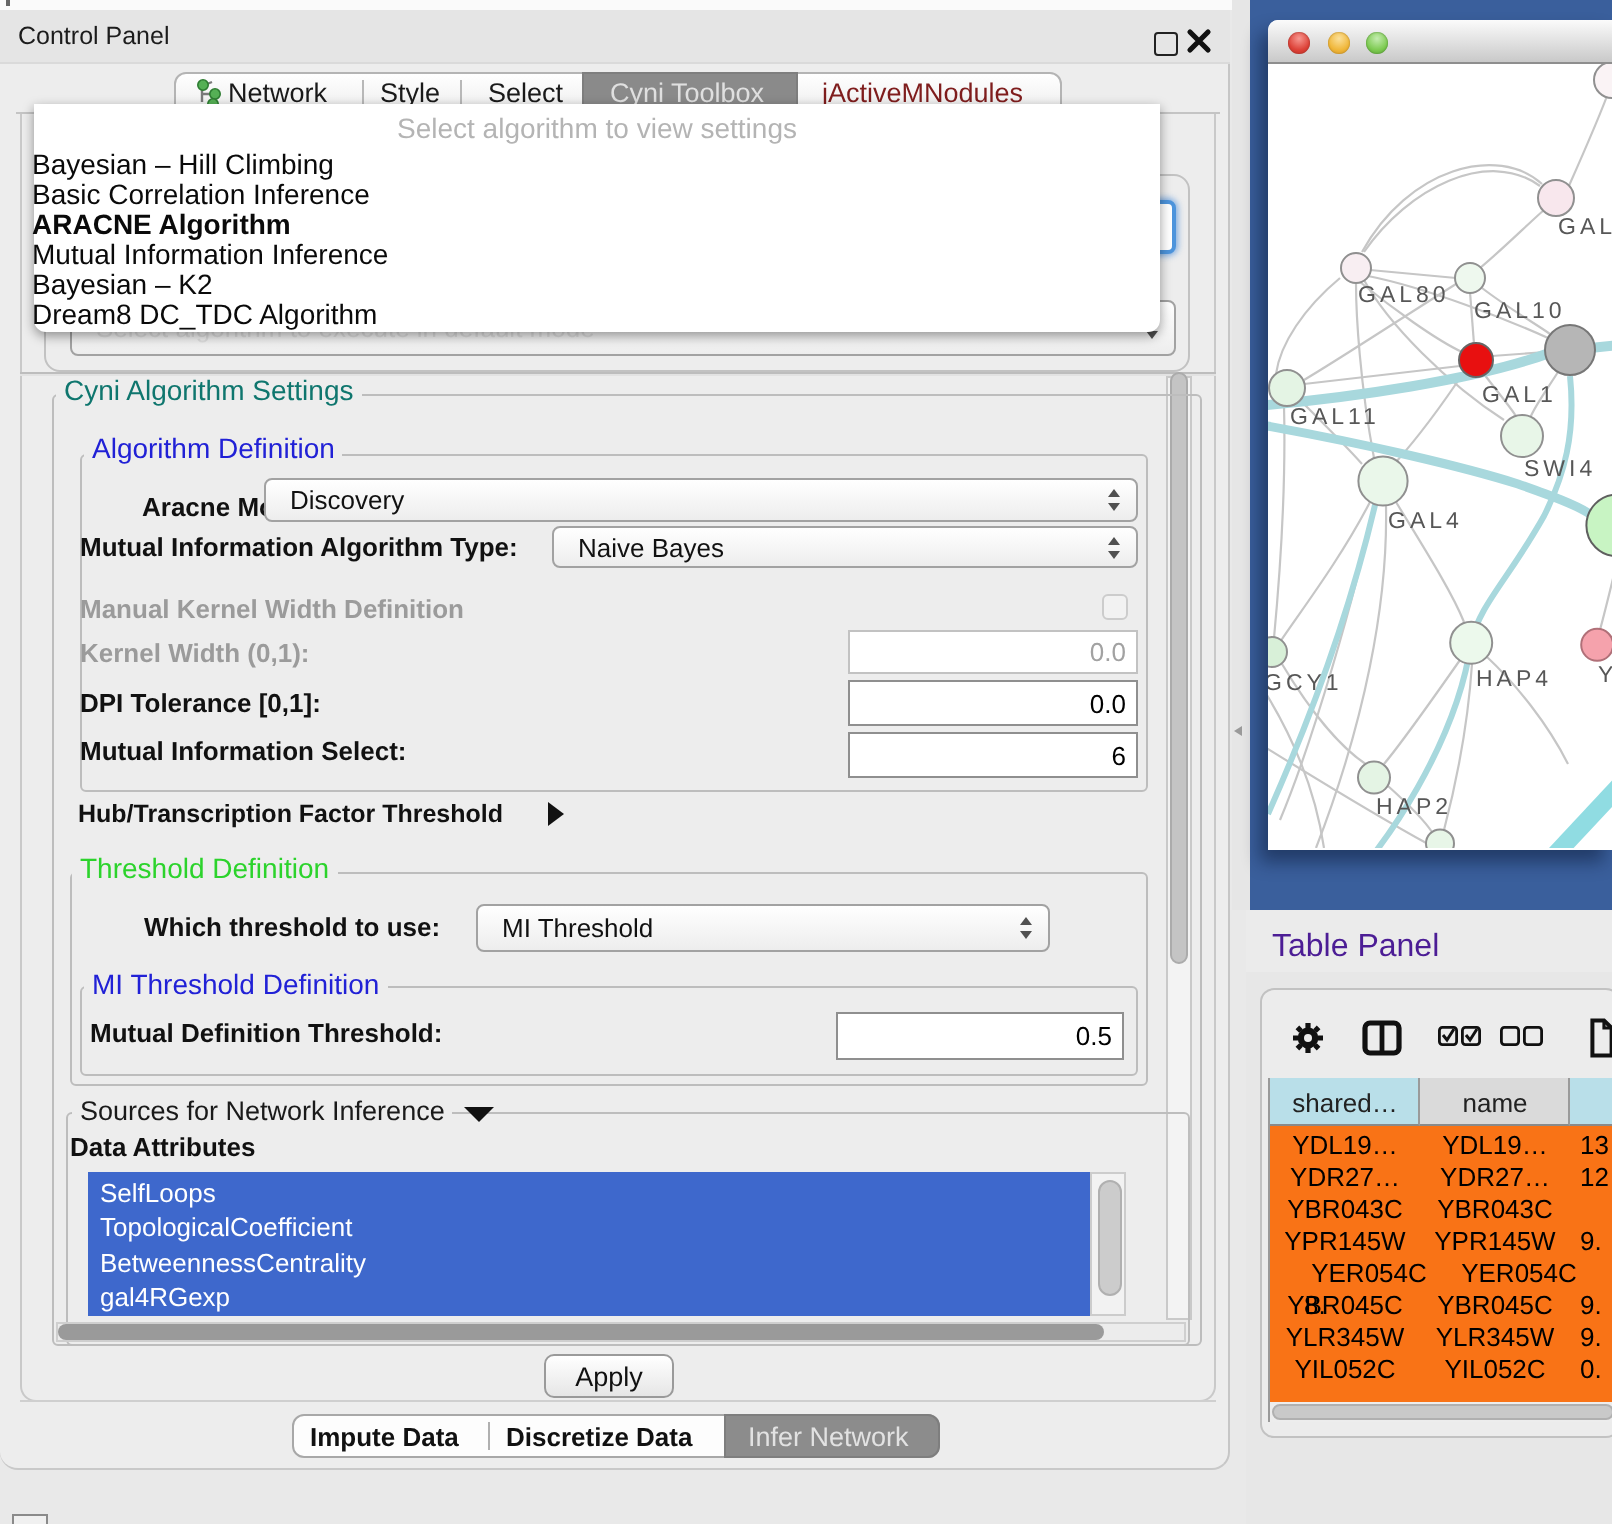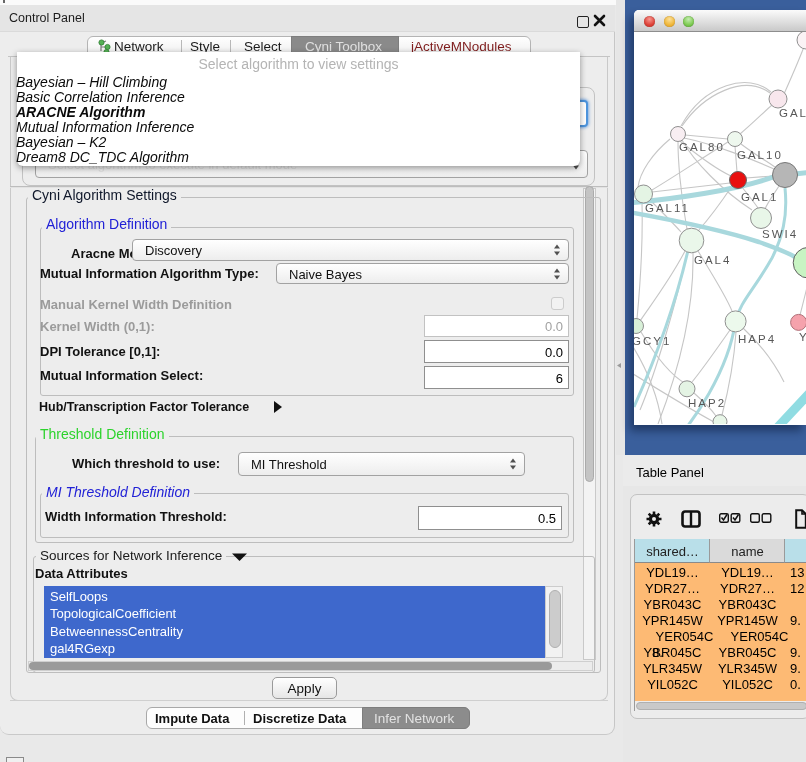--- a/index.html
+++ b/index.html
@@ -67,21 +67,21 @@
   <span class="car carl"></span>
 </div>
 
 <div class="abs" style="left:10px;top:186px;width:598px;height:1px;background:#bdbdbd;"></div>
 <div class="abs" style="left:10px;top:187px;width:598px;height:1px;background:#e2e2e2;"></div>
 
 <div class="abs" style="left:583px;top:188px;width:13px;height:472px;background:#f3f3f3;border:1px solid #c9c9c9;box-sizing:border-box;"></div>
 <div class="abs" style="left:585px;top:186px;width:9px;height:296px;background:#c4c4c4;border:1px solid #ababab;border-radius:5px;box-sizing:border-box;"></div>
 
 <div class="grp" style="left:26px;top:197px;width:573px;height:474px;"></div>
-<div class="gt" style="left:28px;top:189px;color:#0f172a;text-align:center;">Cyni Algorithm Settings</div>
+<div class="gt" style="left:28px;top:189px;color:#0f766e;text-align:center;">Cyni Algorithm Settings</div>
 
 <div class="grp" style="left:40px;top:227px;width:532px;height:167px;"></div>
 <div class="gt" style="left:42px;top:218px;color:#2121d6;">Algorithm Definition</div>
 
 <div class="lbl abs" style="left:40px;top:247px;padding-left:31px;">Aracne Mode:</div>
 <div class="combo" style="left:132px;top:239px;width:437px;height:22px;">
   <span class="tx">Discovery</span>
     <span class="car"></span>
 </div>
 <div class="lbl abs" style="left:40px;top:267px;text-align:right;">Mutual Information Algorithm Type:</div>
@@ -97,35 +97,35 @@
   </div>
 <div class="lbl abs" style="left:40px;top:345px;">DPI Tolerance [0,1]:</div>
 <div class="field" style="left:424px;top:340px;width:145px;height:23px;">
     <span>0.0</span>
   </div>
 <div class="lbl abs" style="left:40px;top:369px;">Mutual Information Select:</div>
 <div class="field" style="left:424px;top:366px;width:145px;height:23px;">
     <span>6</span>
   </div>
 
-<div class="lbl abs" style="left:39px;top:400px;font-size:12.5px;">Hub/Transcription Factor Tolerance</div>
+<div class="lbl abs" style="left:39px;top:400px;font-size:12.5px;">Hub/Transcription Factor Threshold</div>
 <svg class="abs" style="left:272px;top:400px;" width="12" height="14" viewBox="0 0 12 14">
     <path d="M2 1 L10 7 L2 13 Z" fill="#111"></path>
   </svg>
 
 <div class="grp" style="left:35px;top:436px;width:537px;height:105px;"></div>
 <div class="gt" style="left:36px;top:428px;color:#2cd32c;">Threshold Definition</div>
 <div class="lbl abs" style="left:72px;top:457px;">Which threshold to use:</div>
 <div class="combo" style="left:238px;top:452px;width:287px;height:24px;">
   <span class="tx">MI Threshold</span>
     <span class="car"></span>
 </div>
 <div class="grp" style="left:40px;top:493px;width:527px;height:43px;"></div>
-<div class="gt" style="left:42px;top:486px;color:#2121d6;font-style:italic;">MI Threshold Definition</div>
-<div class="lbl abs" style="left:45px;top:510px;">Width Information Threshold:</div>
+<div class="gt" style="left:42px;top:486px;color:#2121d6;">MI Threshold Definition</div>
+<div class="lbl abs" style="left:45px;top:510px;">Mutual Definition Threshold:</div>
 <div class="field" style="left:418px;top:506px;width:144px;height:24px;">
     <span>0.5</span>
   </div>
 
 <div class="grp" style="left:33px;top:556px;width:560px;height:115px;"></div>
 <div class="gt" style="left:36px;top:549px;color:#1a1a1a;font-size:13.5px;">Sources for Network Inference</div>
 <svg class="abs" style="left:231px;top:552px;" width="17" height="10" viewBox="0 0 17 10">
     <path d="M1 1.5 L16 1.5 L8.5 9 Z" fill="#111"></path>
   </svg>
 <div class="lbl abs" style="left:35px;top:567px;">Data Attributes</div>
@@ -230,21 +230,21 @@
     <text x="60" y="232">GAL4</text>
     <text x="-2" y="313">GCY1</text>
     <text x="104" y="311">HAP4</text>
     <text x="165" y="309">Y</text>
     <text x="54" y="375">HAP2</text>
   </g>
 </svg>
 </div>
 
 <div class="abs" style="left:623px;top:455px;width:183px;height:31px;background:#ebebeb;"></div>
-<div class="abs" style="left:636px;top:465px;font-size:13px;color:#000000;">Table Panel</div>
+<div class="abs" style="left:636px;top:465px;font-size:16px;color:#4c1d95;">Table Panel</div>
 <div class="abs" style="left:623px;top:486px;width:183px;height:276px;background:#e7e7e7;"></div>
 
 <div class="abs" style="left:630px;top:494px;width:180px;height:225px;background:#ececec;border:1px solid #c2c2c2;border-radius:7px;box-sizing:border-box;"></div>
 
 <svg class="abs" style="left:645px;top:510px;" width="18" height="18" viewBox="0 0 18 18">
   <g fill="#111">
       <circle cx="9" cy="9" r="5.2"></circle>
   <g stroke="#111" stroke-width="2.6">
     <path d="M9 1.5 V4 M9 14 V16.5 M1.5 9 H4 M14 9 H16.5 M3.7 3.7 L5.5 5.5 M12.5 12.5 L14.3 14.3 M14.3 3.7 L12.5 5.5 M5.5 12.5 L3.7 14.3"></path>
   </g>
@@ -263,21 +263,21 @@
 </svg>
 <svg class="abs" style="left:749.5px;top:513px;" width="23" height="11" viewBox="0 0 23 11">
   <rect x="0.7" y="0.7" width="8.6" height="8.6" rx="1.5" fill="none" stroke="#111" stroke-width="1.4"></rect>
   <rect x="12.2" y="0.7" width="8.6" height="8.6" rx="1.5" fill="none" stroke="#111" stroke-width="1.4"></rect>
 </svg>
 <svg class="abs" style="left:794.5px;top:509px;" width="12" height="20" viewBox="0 0 12 20">
   <path d="M1.2 1.2 H7 L10.8 5 V18.8 H1.2 Z" fill="none" stroke="#111" stroke-width="2"></path>
   <path d="M7 1.2 V5 H10.8" fill="none" stroke="#111" stroke-width="1.6"></path>
 </svg>
 
-<div class="abs" style="left:634px;top:539px;width:172px;height:172px;background:#fdba74;border-left:1px solid #9a9a9a;box-sizing:border-box;overflow:hidden;">
+<div class="abs" style="left:634px;top:539px;width:172px;height:172px;background:#f97316;border-left:1px solid #9a9a9a;box-sizing:border-box;overflow:hidden;">
   <div class="abs" style="left:0;top:0;width:75px;height:24px;background:#b9dfe9;border-bottom:1px solid #8a8a8a;border-right:1px solid #9a9a9a;box-sizing:border-box;"></div>
   <div class="abs" style="left:75px;top:0;width:75px;height:24px;background:#dadada;border-bottom:1px solid #8a8a8a;border-right:1px solid #9a9a9a;box-sizing:border-box;"></div>
   <div class="abs" style="left:150px;top:0;width:22px;height:24px;background:#b9dfe9;border-bottom:1px solid #8a8a8a;box-sizing:border-box;"></div>
   <div class="abs" style="left:0;top:5px;width:75px;text-align:center;font-size:13px;color:#222;">shared…</div>
   <div class="abs" style="left:75px;top:5px;width:75px;text-align:center;font-size:13px;color:#222;">name</div>
   <div class="abs" style="left:0;top:26px;width:172px;font-size:13px;color:#000;">
     <div style="height:16px;line-height:16px;"><span style="display:inline-block;width:75px;text-align:center;">YDL19…</span><span style="display:inline-block;width:75px;text-align:center;">YDL19…</span><span style="display:inline-block;padding-left:5px;">13</span></div>
     <div style="height:16px;line-height:16px;"><span style="display:inline-block;width:75px;text-align:center;">YDR27…</span><span style="display:inline-block;width:75px;text-align:center;">YDR27…</span><span style="display:inline-block;padding-left:5px;text-align:center;">12</span></div>
     <div style="height:16px;line-height:16px;"><span style="display:inline-block;width:75px;text-align:center;">YBR043C</span><span style="display:inline-block;width:75px;text-align:center;">YBR043C</span></div>
     <div style="height:16px;line-height:16px;"><span style="display:inline-block;width:75px;text-align:center;">YPR145W</span><span style="display:inline-block;width:75px;text-align:center;">YPR145W</span><span style="display:inline-block;padding-left:5px;">9.</span></div>
@@ -287,13 +287,13 @@
     <div style="height:16px;line-height:16px;"><span style="display:inline-block;width:75px;text-align:center;">YIL052C</span><span style="display:inline-block;width:75px;text-align:center;">YIL052C</span><span style="display:inline-block;padding-left:5px;">0.</span></div>
   </div>
   <div class="abs" style="left:0;top:162px;width:172px;height:10px;background:#ededed;"></div>
   <div class="abs" style="left:1px;top:162.5px;width:171px;height:8px;background:#c9c9c9;border:1px solid #b0b0b0;border-radius:4px;box-sizing:border-box;"></div>
 </div>
 
 <div class="abs" style="left:617px;top:363px;width:4px;height:5px;background:#9a9a9a;clip-path:polygon(100% 0,0 50%,100% 100%);"></div>
 
 <div class="abs" style="left:17px;top:52px;width:563px;height:114px;background:#fff;border-radius:0 0 6px 6px;box-shadow:0 2px 6px rgba(0,0,0,0.4);z-index:50;"></div>
 <div class="abs" style="left:17px;top:56px;width:563px;text-align:center;font-size:14px;color:#b4b4b4;z-index:51;">Select algorithm to view settings</div>
-<div class="abs" style="left:16px;top:75px;font-size:14px;color:#0a0a0a;line-height:15.1px;z-index:51;white-space:nowrap;font-style:italic;">Bayesian – Hill Climbing<br>Basic Correlation Inference<br><span class="b">ARACNE Algorithm</span><br>Mutual Information Inference<br>Bayesian – K2<br>Dream8 DC_TDC Algorithm</div>
+<div class="abs" style="left:16px;top:75px;font-size:14px;color:#0a0a0a;line-height:15.1px;z-index:51;white-space:nowrap;">Bayesian – Hill Climbing<br>Basic Correlation Inference<br><span class="b">ARACNE Algorithm</span><br>Mutual Information Inference<br>Bayesian – K2<br>Dream8 DC_TDC Algorithm</div>
 
 </body></html>

